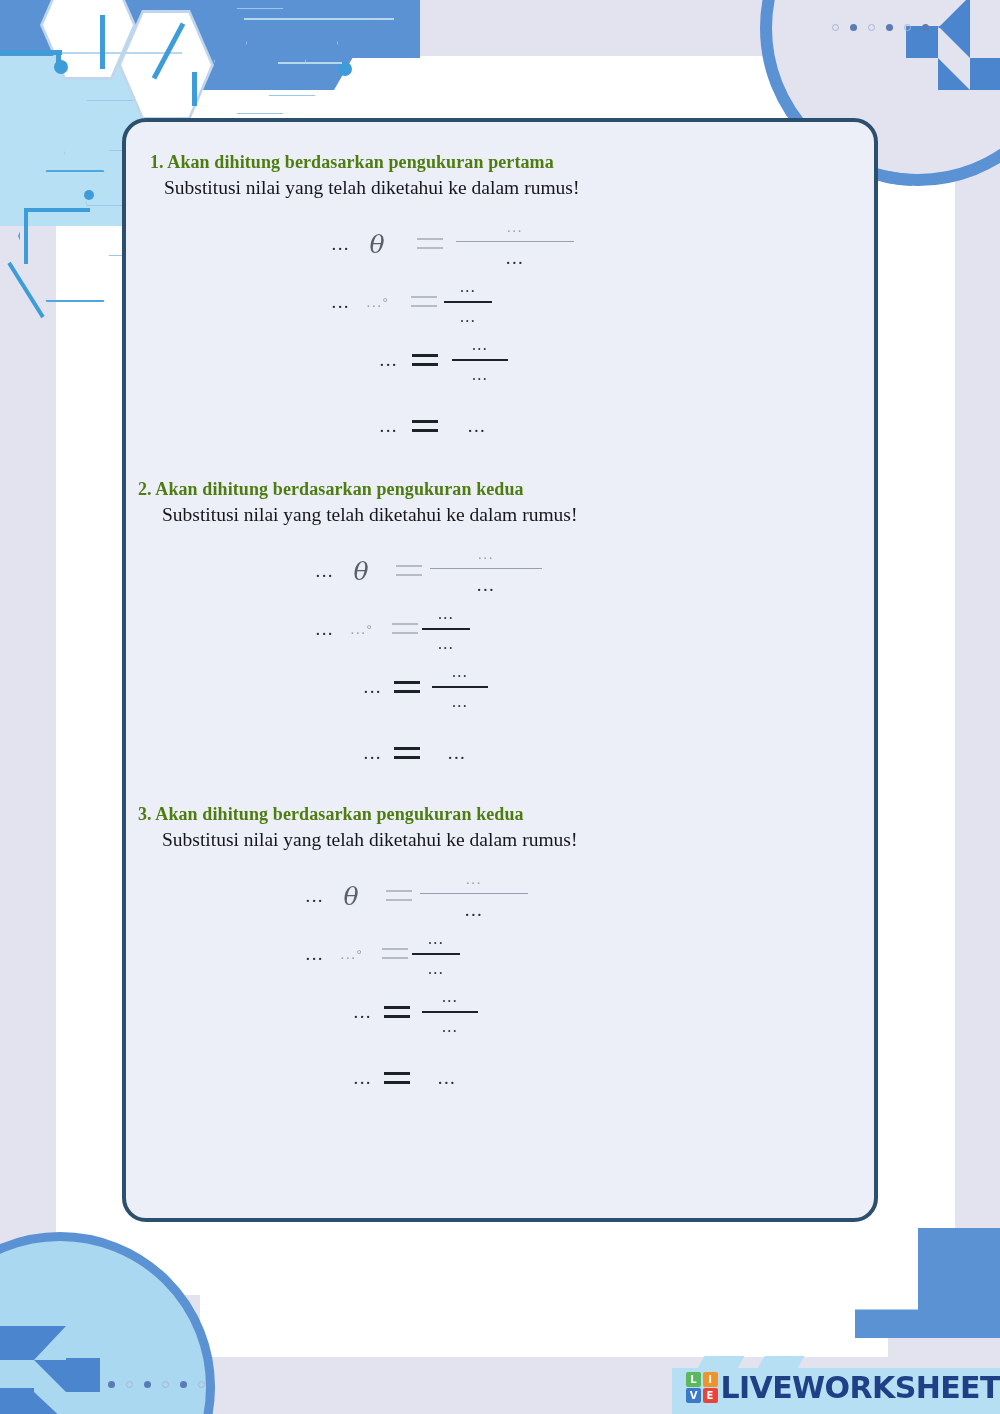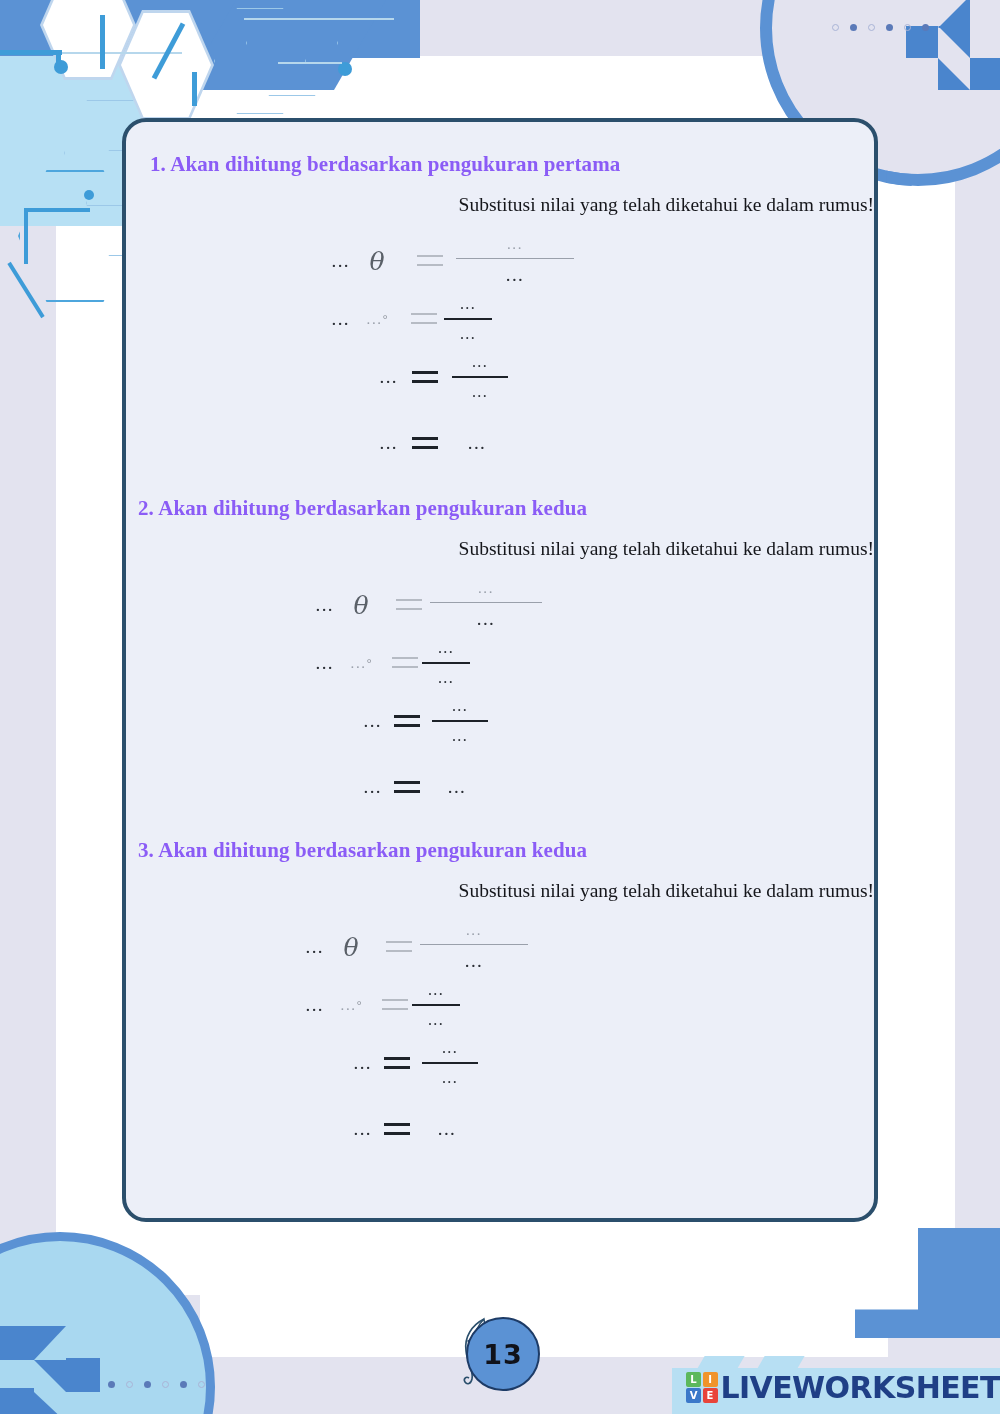--- a/index.html
+++ b/index.html
@@ -216,31 +216,30 @@
     width: 756px; height: 1104px;
     box-sizing: border-box;
     background: #eceff8;
     border: 4px solid #2b4f6c;
     border-radius: 24px;
     z-index: 5;
   }
 
   .qblock { position: relative; }
   .qhead {
-    font-size: 21px;
+    font-size: 18px;
     font-weight: bold;
-    color: #8b5cf6;
+    color: #4d7c0f;
     letter-spacing: 0.1px;
   }
   .qnum { font-weight: bold; }
   .qsub {
     font-size: 19.5px;
     color: #15161b;
-    margin-top: 17px;
-    text-align: right;
+    margin-top: 4px;
   }
 
   
   .mathwrap { margin-top: 16px; }
   .mrow {
     display: flex;
     align-items: center;
     height: 58px;
   }
   .cell { display: flex; align-items: center; justify-content: center; }
@@ -650,30 +649,20 @@
           </div>
           <div class="cell" style="width:50px;">
             <span class="ell md">...</span>
           </div>
         </div>
       </div>
     </div>
 
   </div>
 
-  <div class="pagenum-wrap">
-    <svg class="leaf" viewBox="0 0 40 74">
-      <path d="M26 4 C14 10, 6 22, 8 36 C9 48, 16 56, 14 64 C13 69, 9 70, 7 67 C5 64, 8 61, 11 63" fill="none" stroke="#2b4f6c" stroke-width="1.6"></path>
-      <path d="M26 4 C20 10, 16 18, 18 24 C24 22, 28 14, 26 4 Z" fill="none" stroke="#2b4f6c" stroke-width="1.4"></path>
-      <path d="M10 26 C16 24, 24 26, 28 32 C22 36, 13 34, 10 26 Z" fill="none" stroke="#2b4f6c" stroke-width="1.4"></path>
-    </svg>
-    <div class="pagenum-circle">
-      <span class="pagenum-text">13</span>
-    </div>
-  </div>
 
   <div class="lw">
     <div class="lw-squares">
       <span style="background:#5cb85c;">L</span>
       <span style="background:#f0932b;">I</span>
       <span style="background:#3a78c9;">V</span>
       <span style="background:#e8443a;">E</span>
     </div>
     <span class="lw-text">LIVEWORKSHEETS</span>
   </div>

